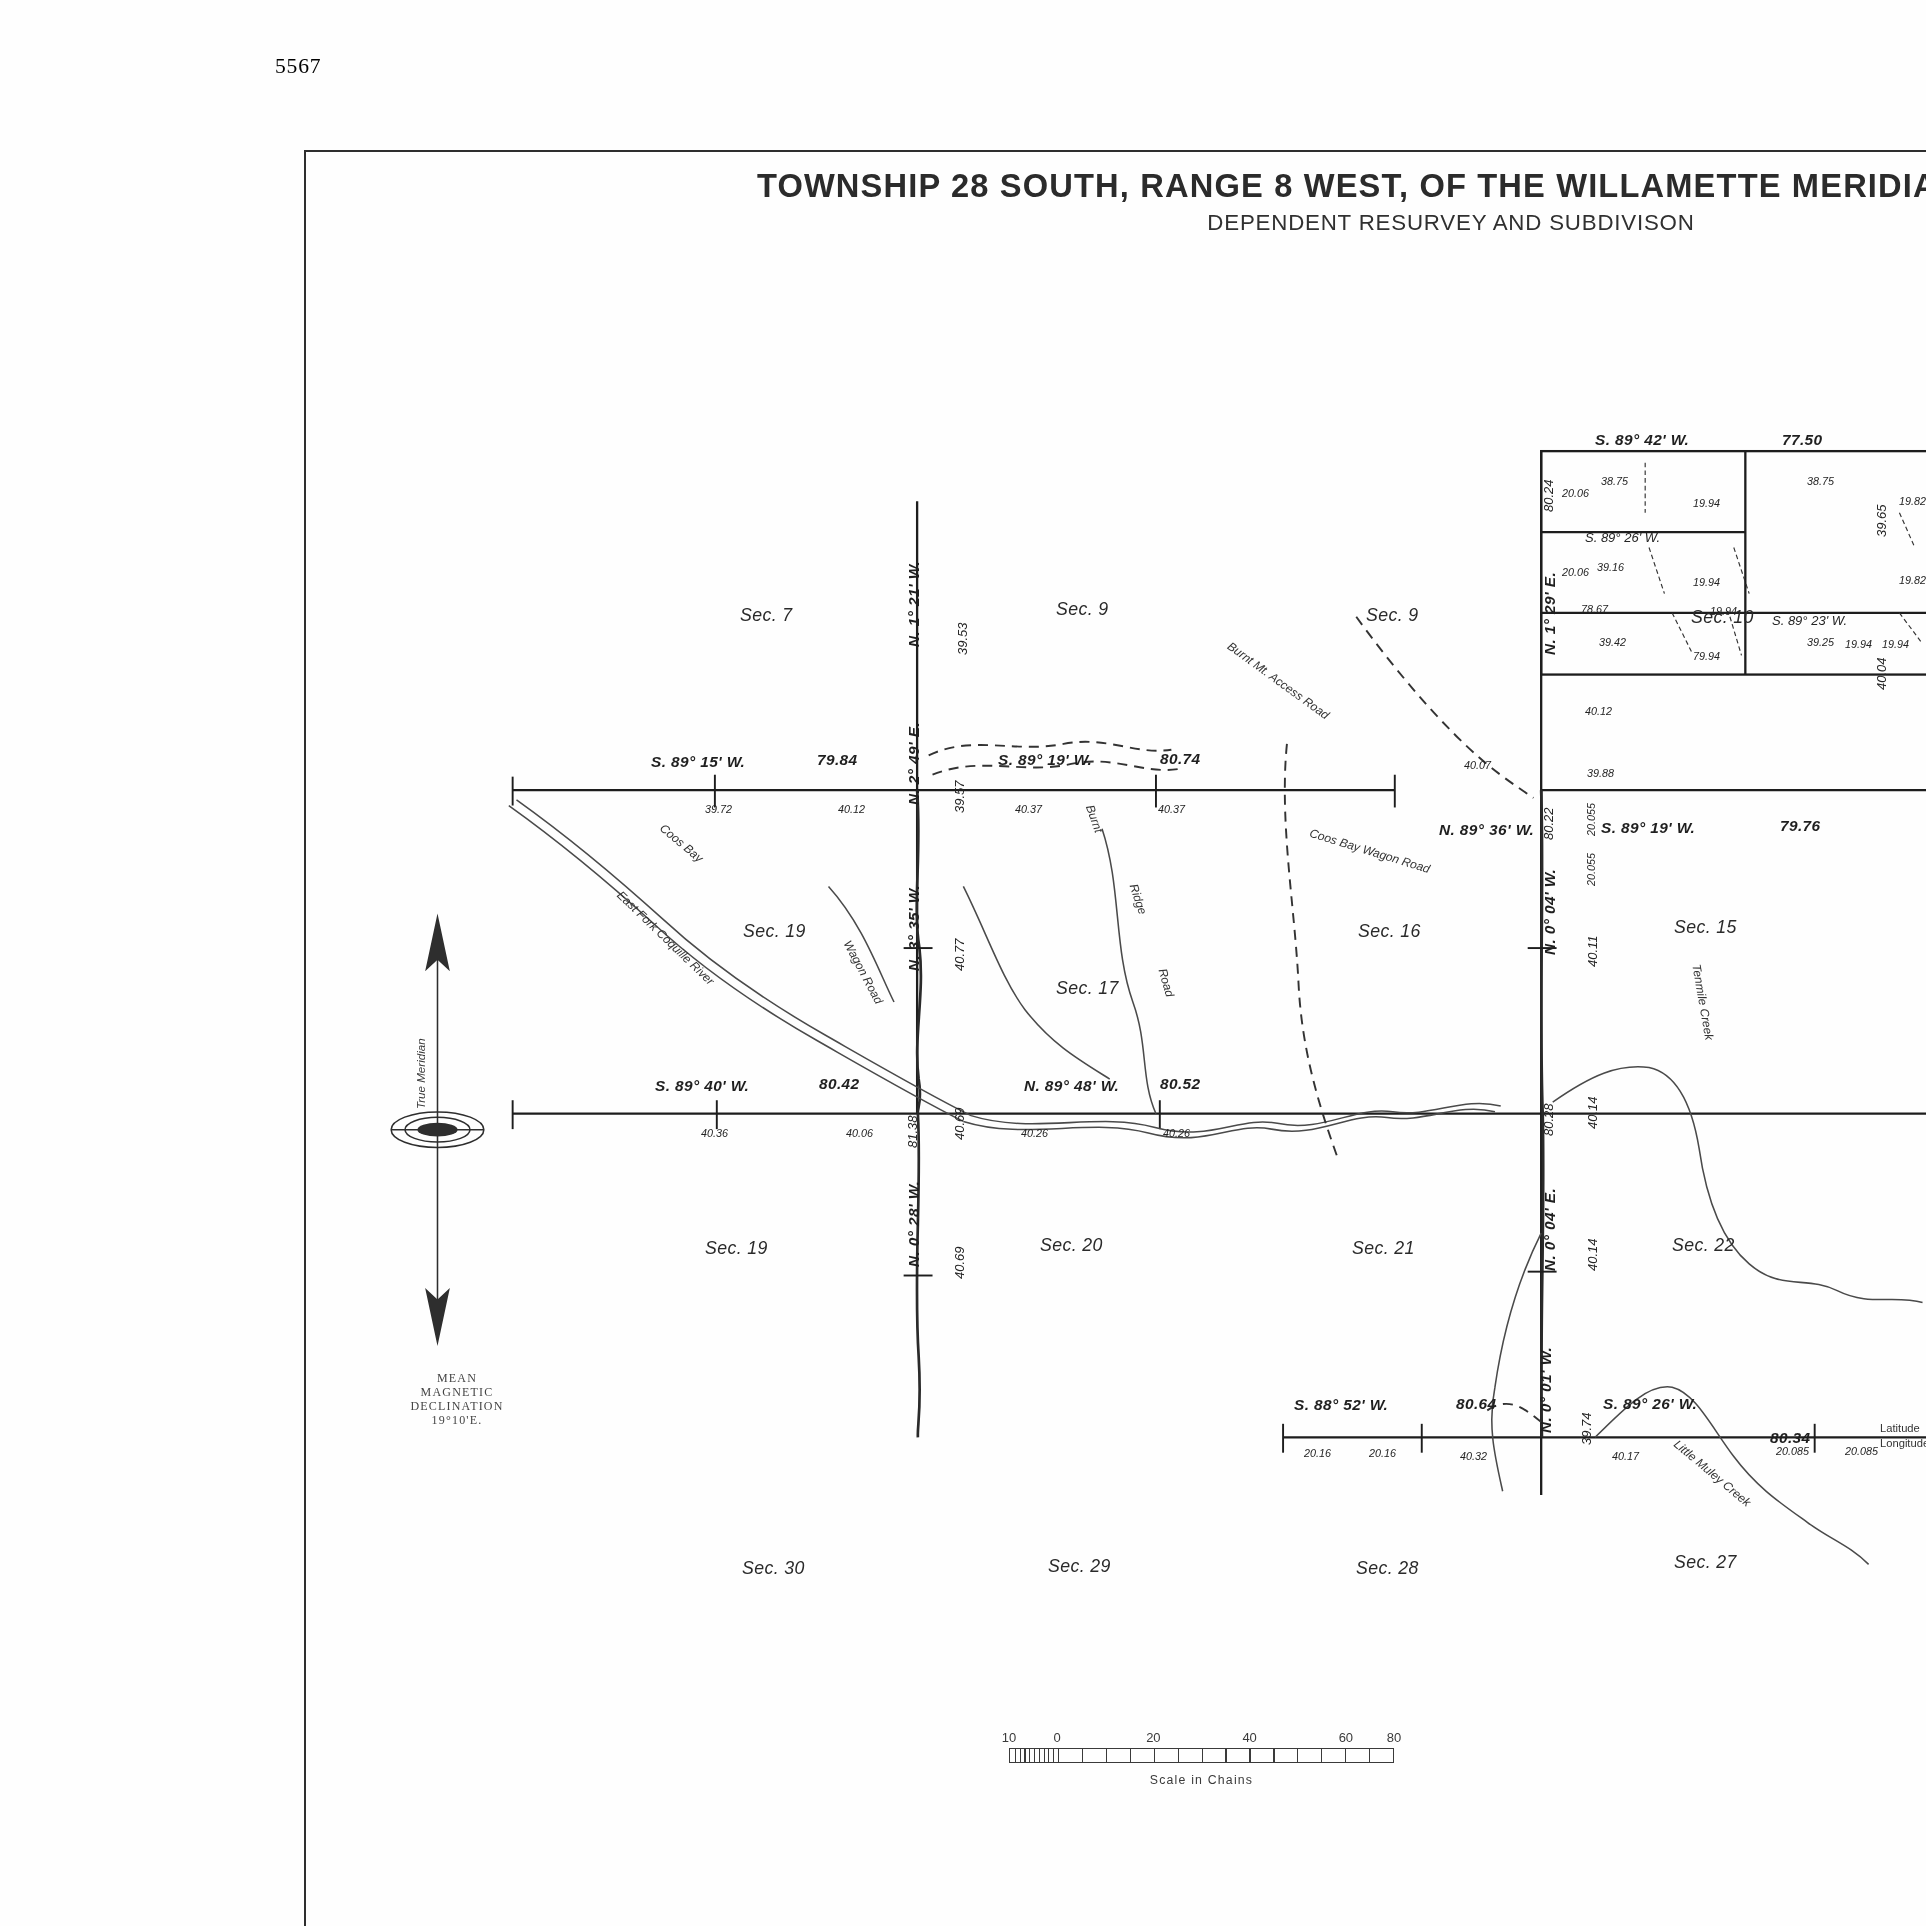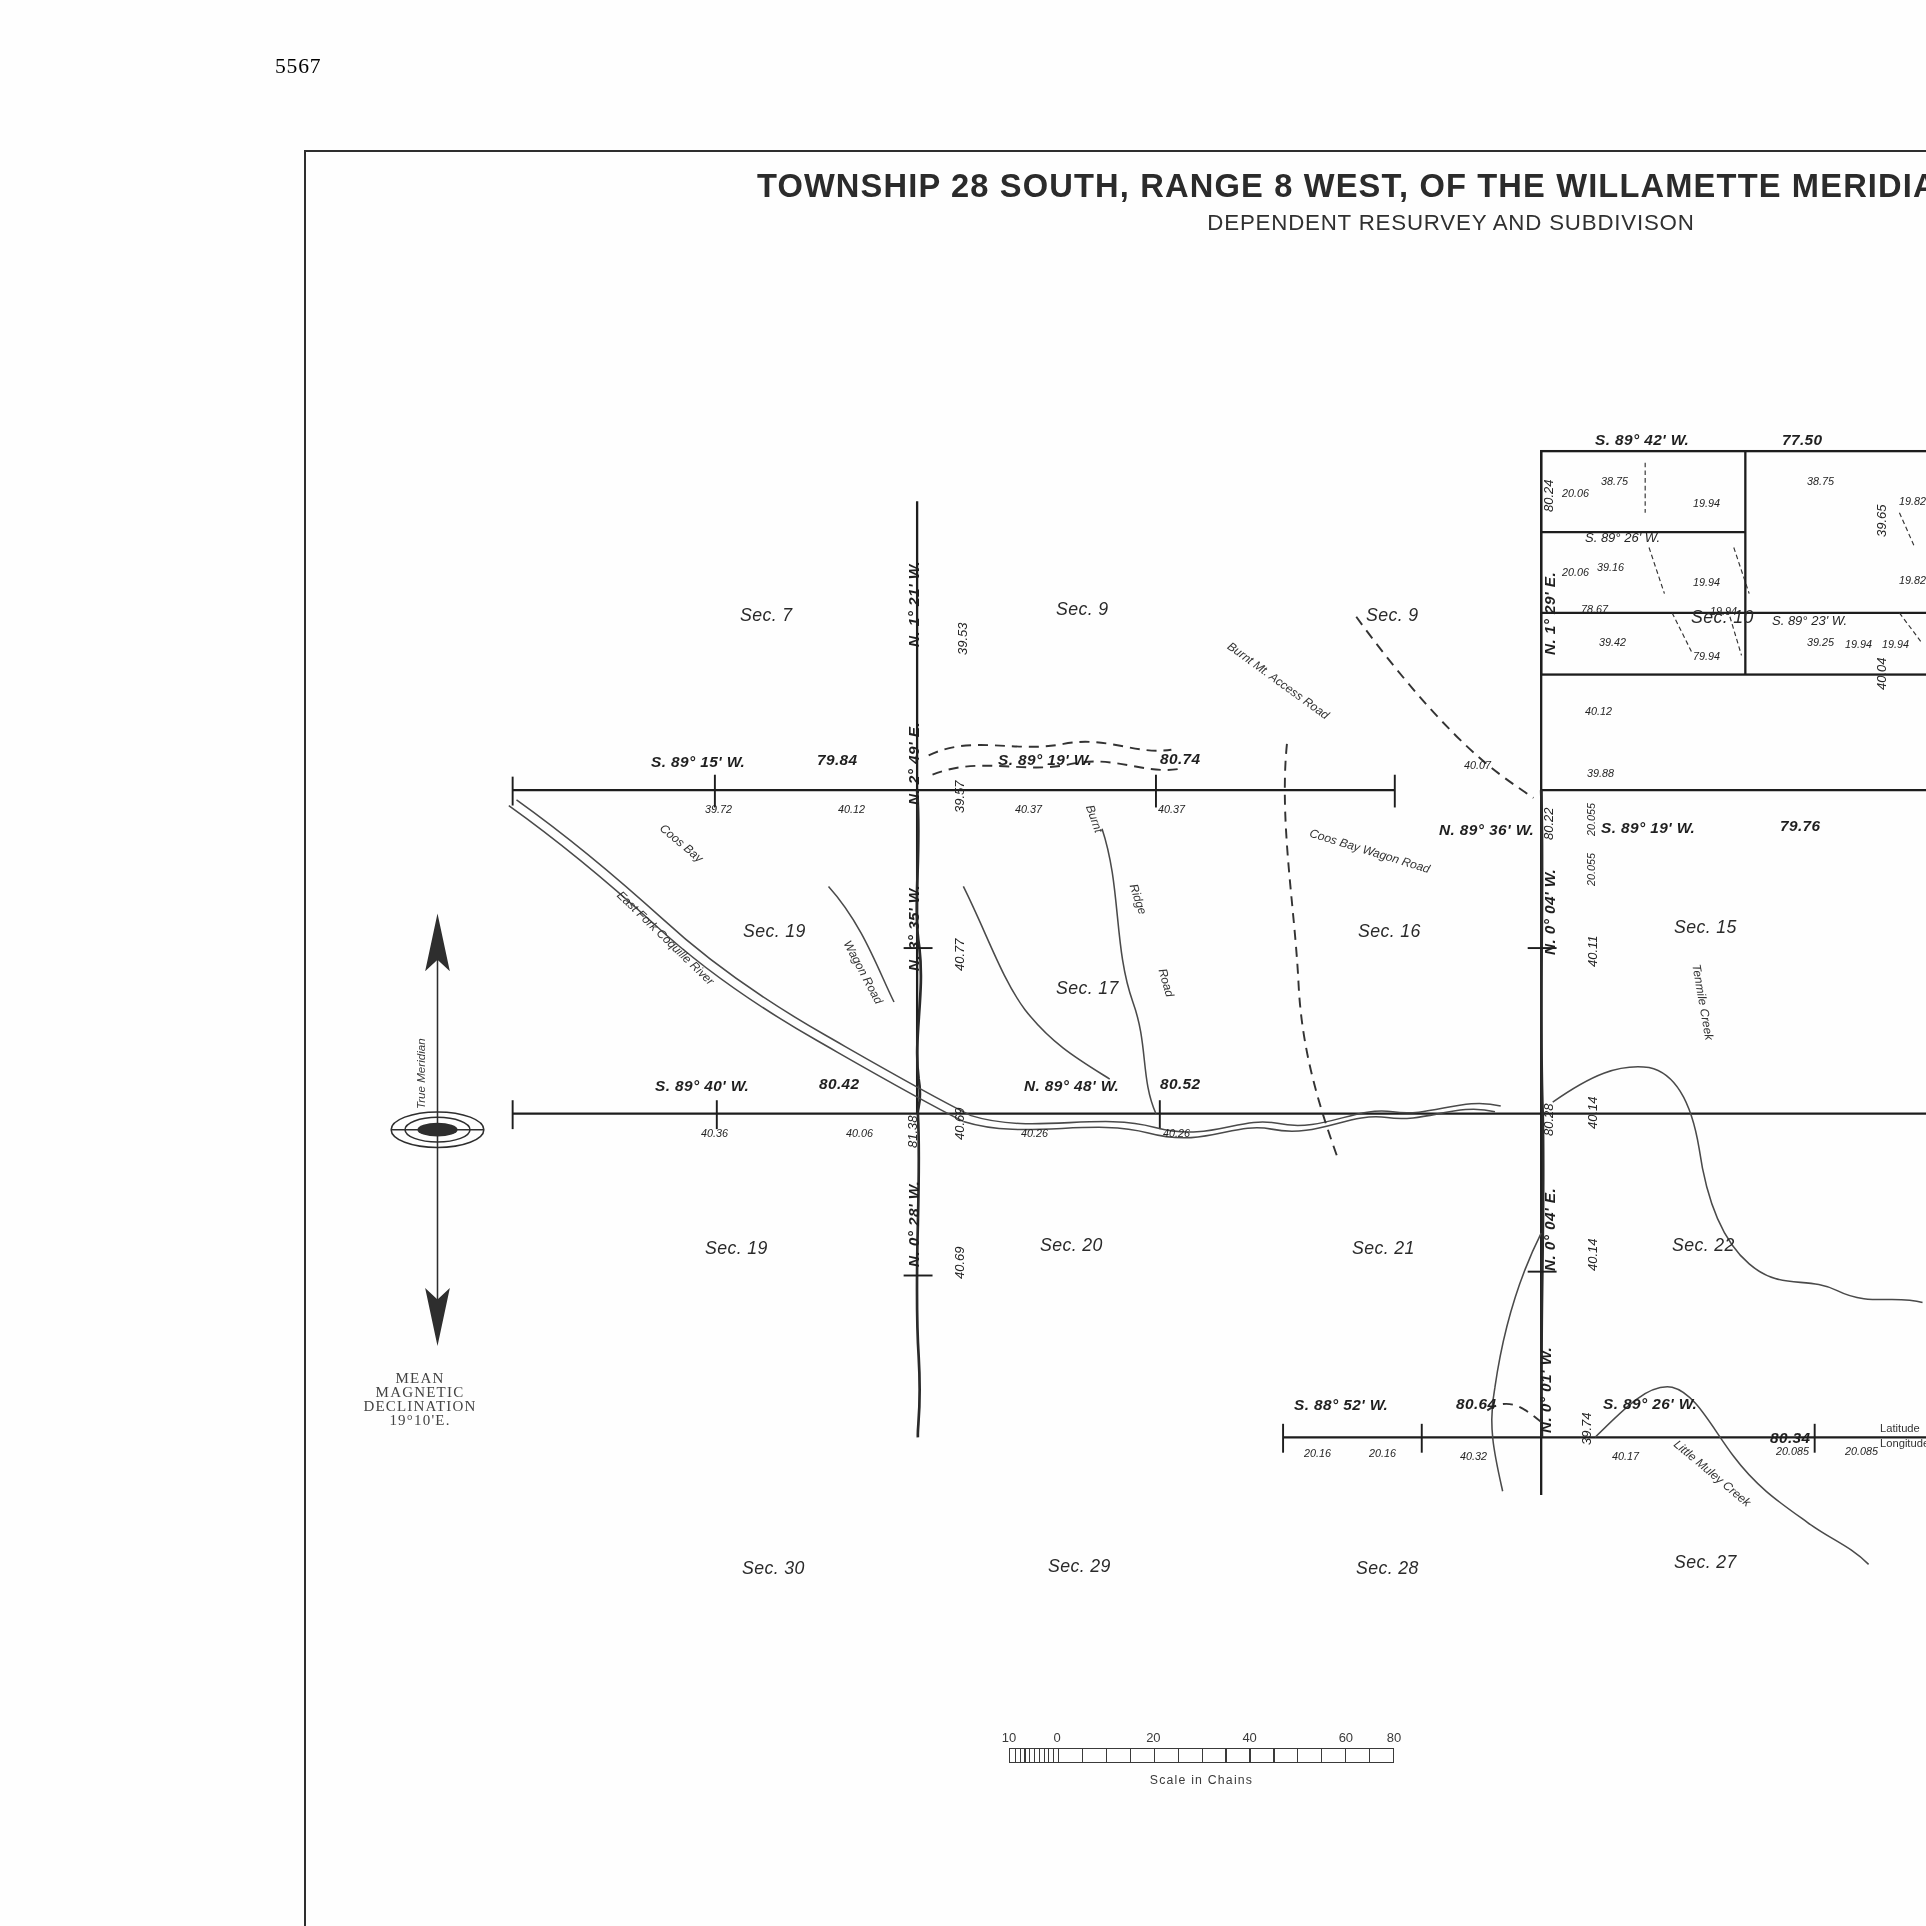--- a/index.html
+++ b/index.html
@@ -29,21 +29,21 @@
   
   .maptxt{font-family:"Liberation Sans",sans-serif;color:#242424;white-space:nowrap;}
   .sec-label{font-size:17.7px;letter-spacing:0.4px;color:#2a2a2a;font-style:italic;}
   .bearing{font-size:15.4px;font-style:italic;font-weight:600;letter-spacing:0.4px;color:#1f1f1f;}
   .dist{font-size:13px;font-style:italic;color:#242424;}
   .dist-sm{font-size:10.8px;font-style:italic;color:#242424;}
   .feature{font-size:12px;font-style:italic;color:#333;}
 
   
   #decl-box{left:368px;top:898px;width:139px;}
-  #decl-txt{left:337px;top:1371px;width:166px;text-align:center;font-family:"Liberation Serif",serif;font-size:15px;line-height:14px;letter-spacing:1.2px;color:#444;}
+  #decl-txt{left:374px;top:1371px;width:166px;text-align:center;font-family:"Liberation Serif",serif;font-size:12px;line-height:14px;letter-spacing:1.2px;color:#444;}
   #truemer{left:414px;top:1109px;font-size:11.6px;font-style:italic;color:#3a3a3a;
      transform:rotate(-90deg);transform-origin:0 0;}
 
   
   #scale-wrap{left:1009px;top:1730px;width:385px;}
   #scale-ticks{position:relative;height:17.7px;}
   #scale-bar{position:relative;height:13px;border:1.2px solid #3a3a3a;border-left-width:1.5px;}
   #scale-cap{margin-top:10px;text-align:center;font-size:12.3px;color:#3a3a3a;letter-spacing:1.2px;}
   .sctick{position:absolute;top:0;width:1.2px;height:13px;background:#3a3a3a;}
   .scnum{position:absolute;font-size:13px;color:#3a3a3a;transform:translateX(-50%);}

